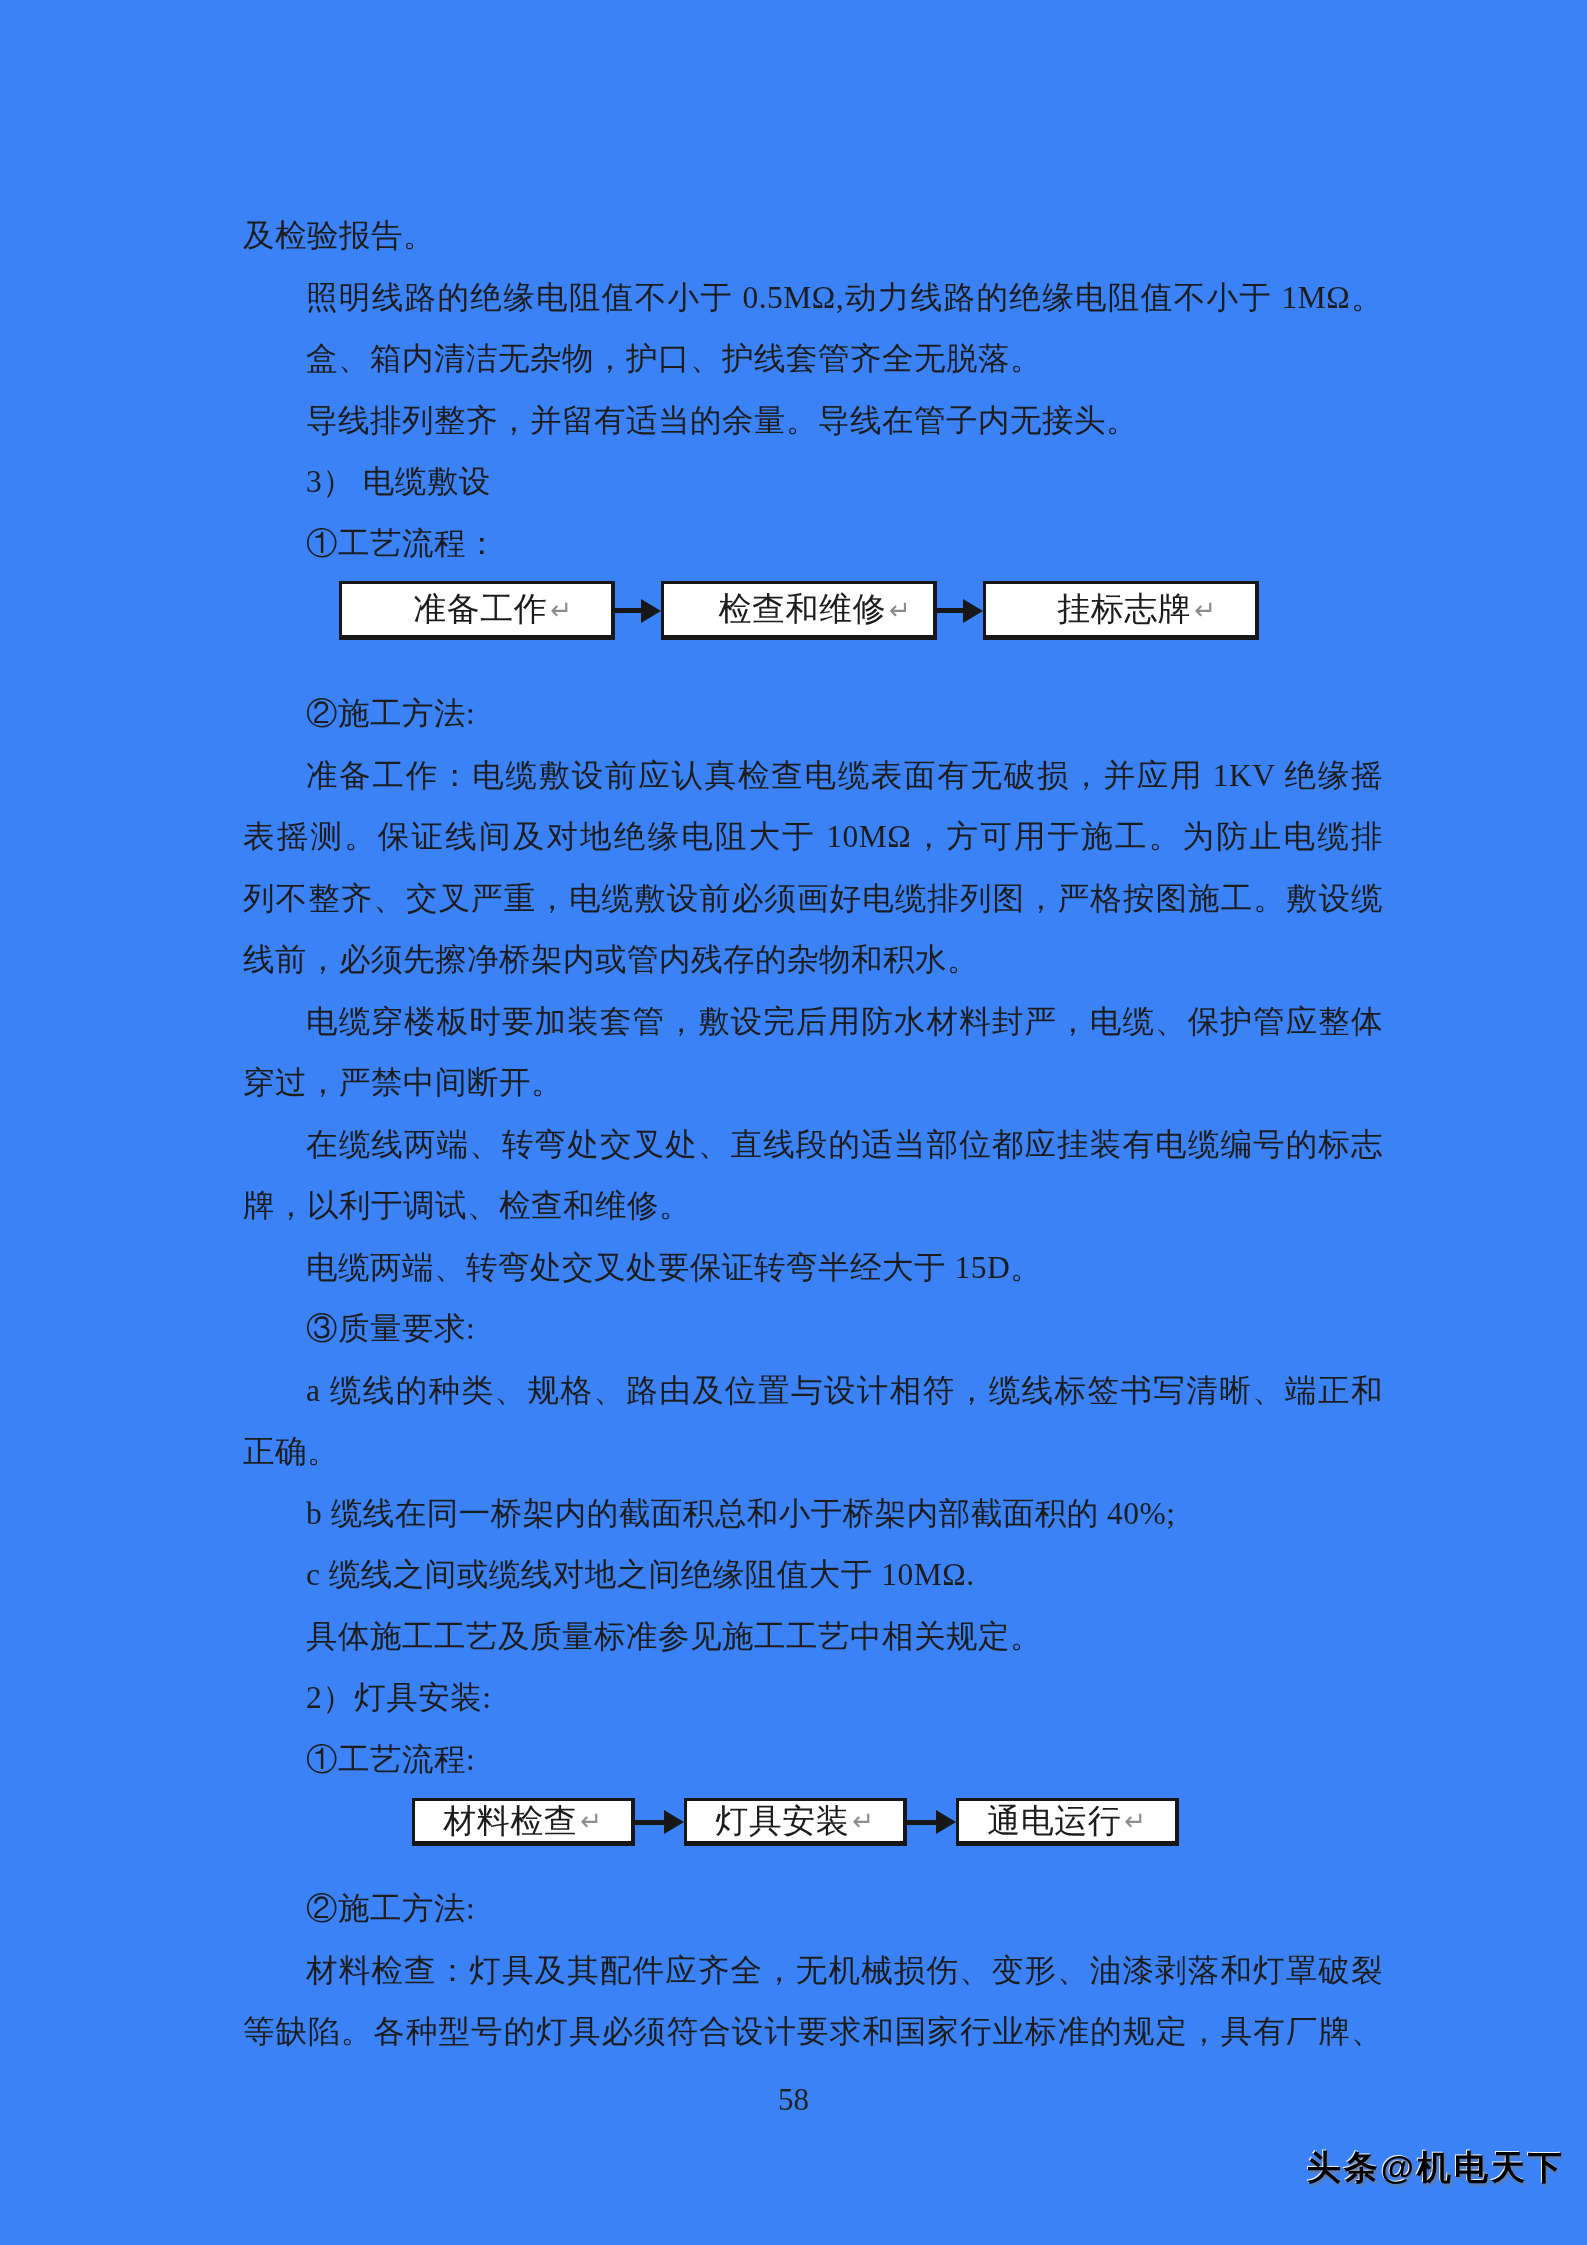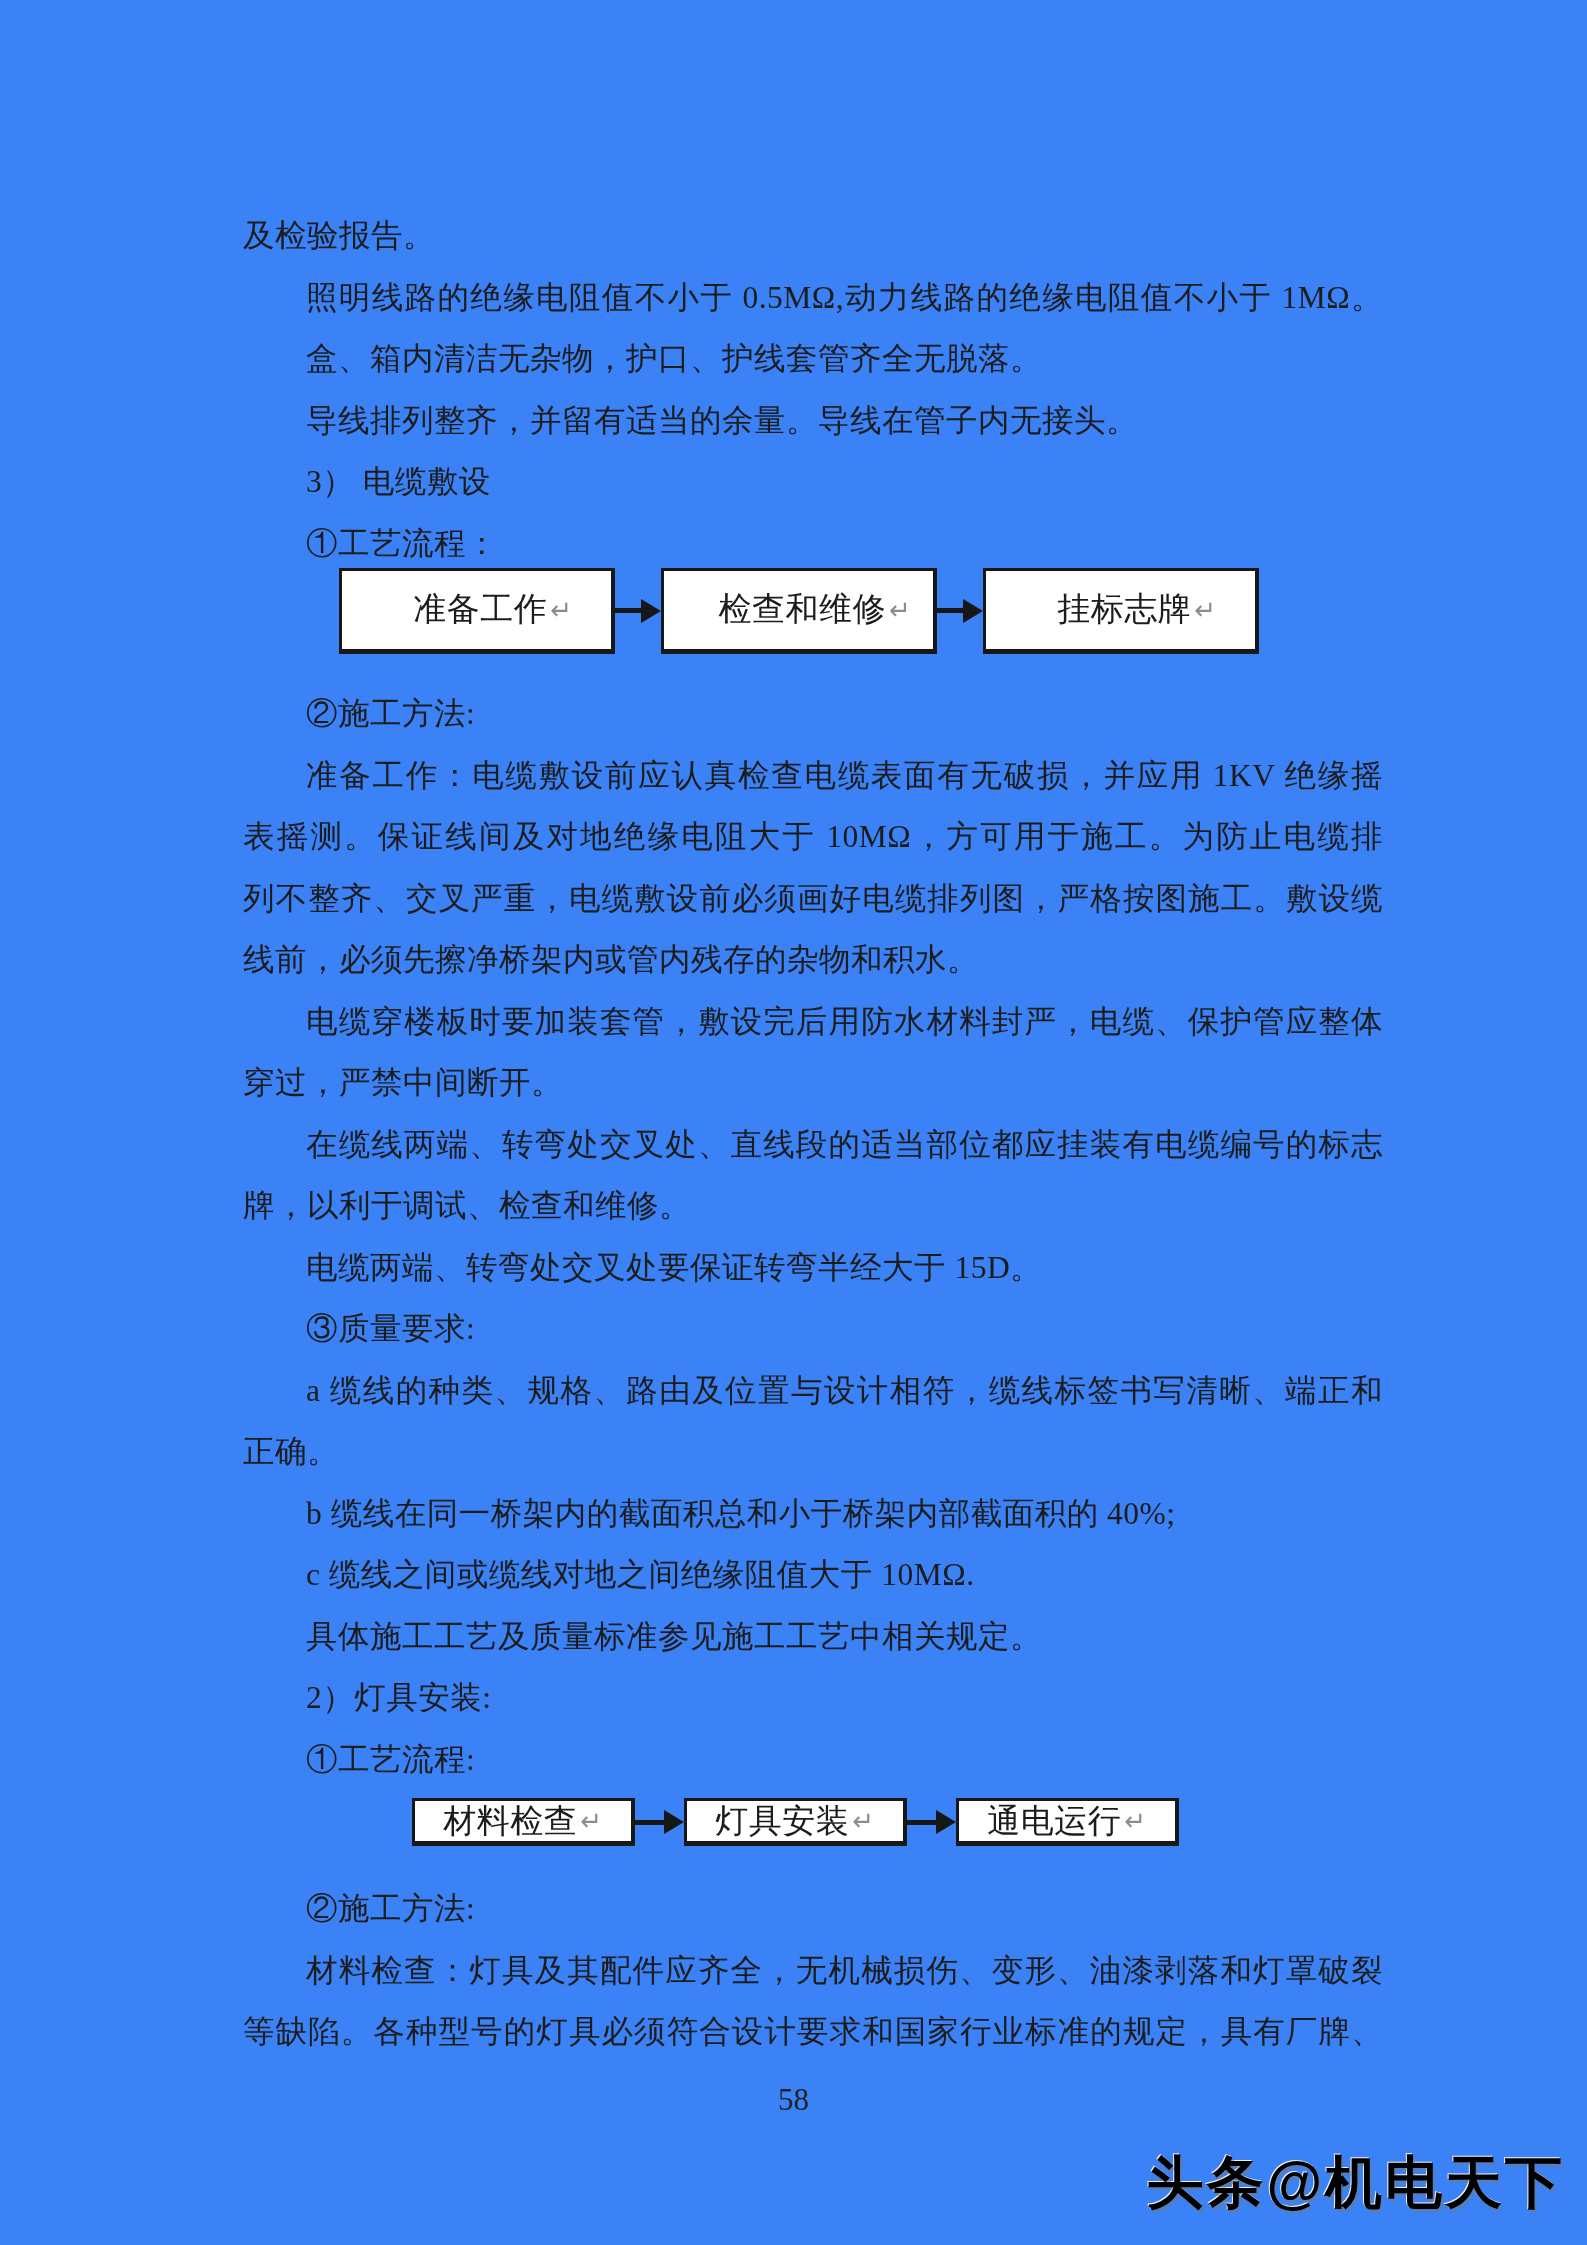--- a/index.html
+++ b/index.html
@@ -38,21 +38,21 @@
     display:flex; align-items:center; justify-content:center;
     border:3px solid #171717;
     border-bottom-width:5px;
     border-right-width:4px;
     background:#fff;
     box-sizing:border-box;
     font-size:33px;
     line-height:1;
     white-space:nowrap;
   }
-  .flowchart.cable .fbox { width:276px; height:86px;padding-left:33px; }
+  .flowchart.cable .fbox { width:276px; height:59px;padding-left:33px; }
   .flowchart.light .fbox { width:223px; height:48px; }
   .ret {
     color:#8c8c8c;
     font-size:26px;
     margin-left:3px;
     font-family:"DejaVu Sans","Liberation Sans",sans-serif;
   }
   .farrow {
     flex:0 0 auto;
     position:relative;
@@ -78,21 +78,21 @@
     left:0; right:0; top:2082px;
     text-align:center;
     font-size:31px;
     color:#222;
   }
   .watermark {
     position:absolute;
     right:22px; top:2145px;
     font-family:"Liberation Sans","DejaVu Sans",sans-serif;
     font-weight:bold;
-    font-size:57px;
+    font-size:34px;
     letter-spacing:3px;
     color:#000;
     text-shadow:2px 3px 0 rgba(120,120,120,0.45), -1px -1px 0 rgba(255,255,255,0.9);
   }
 </style>
 </head>
 <body>
 
 <div class="page">
   <div class="content">

